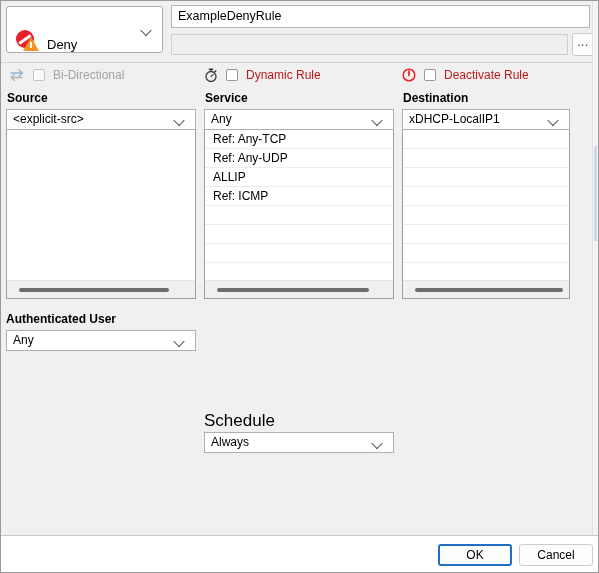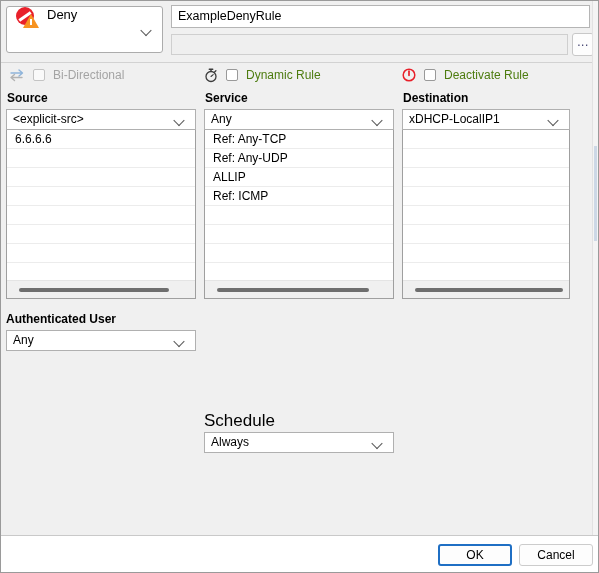--- a/index.html
+++ b/index.html
@@ -43,21 +43,21 @@
     background: #ffffff;
     border: 1px solid #acacac;
     border-radius: 3px;
     box-sizing: border-box;
   }
   .action-combo .inner {
     position: absolute;
     left: 9px; top: 0;
     height: 45px;
     display: flex;
-    align-items: flex-start;
+    align-items: flex-end;
     gap: 7px;
   }
   .deny-icon {
     position: relative;
     width: 24px;
     height: 22px;
     flex: 0 0 auto;
   }
   .deny-icon .circle {
     position: absolute;
@@ -195,21 +195,21 @@
     border-radius: 2px;
     box-sizing: border-box;
     flex: 0 0 auto;
   }
   .cbox.disabled {
     border-color: #c4c4c4;
     background: #fafafa;
   }
   .check-label {
     font-size: 12px;
-    color: #4d7c0f;
+    color: #b91c1c;
     white-space: nowrap;
   }
   .check-label.disabled { color: #a4a4a4; }
 
   
   .bidir-icon {
     position: relative;
     width: 16px;
     height: 14px;
     flex: 0 0 auto;
@@ -459,30 +459,20 @@
       </span>
       <span class="cbox"></span>
       <span class="check-label">Deactivate Rule</span>
     </div>
   </div>
 
   <div class="col" style="left:5px; width:190px;">
     <div class="col-title">Source</div>
     <div class="col-combo">&lt;explicit-src&gt;<span class="combo-arrow"></span></div>
     <div class="listbox">
-      <div class="lb-rows">
-        <div class="lb-row">6.6.6.6</div>
-        <div class="lb-row"></div>
-        <div class="lb-row"></div>
-        <div class="lb-row"></div>
-        <div class="lb-row"></div>
-        <div class="lb-row"></div>
-        <div class="lb-row"></div>
-        <div class="lb-row"></div>
-      </div>
       <div class="lb-scroll">
         <div class="lb-thumb" style="width:150px;"></div>
       </div>
     </div>
   </div>
 
   <div class="col" style="left:203px; width:190px;">
     <div class="col-title">Service</div>
     <div class="col-combo">Any<span class="combo-arrow"></span></div>
     <div class="listbox">

